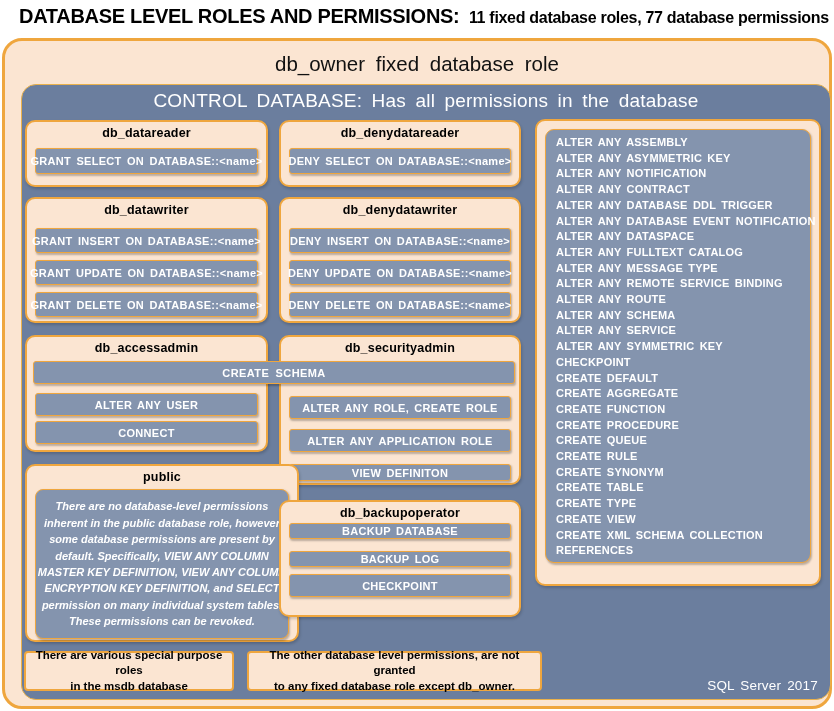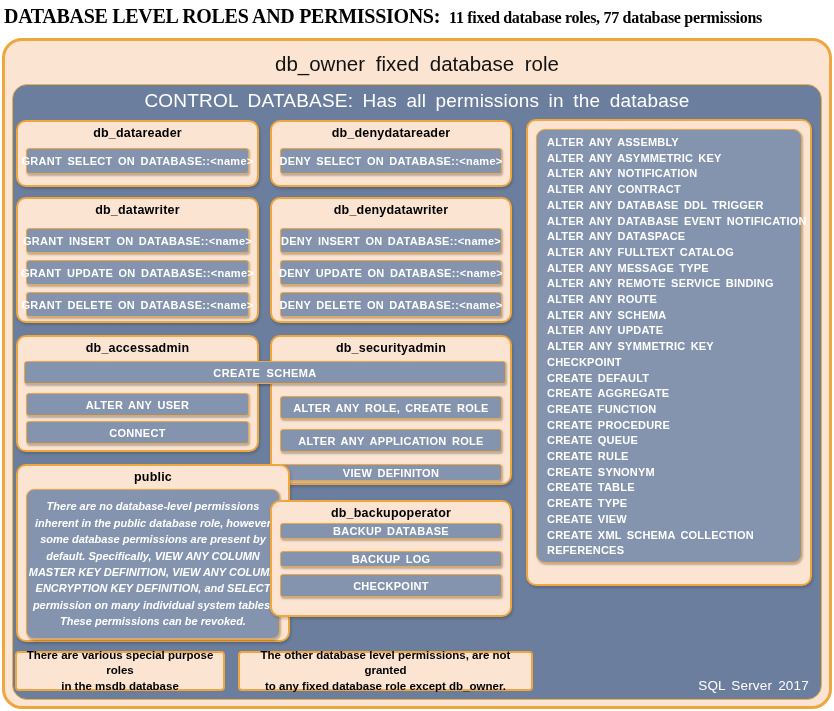--- a/index.html
+++ b/index.html
@@ -7,29 +7,29 @@
     --gold:#efa63e;
     --panel:#6b7e9e;
     --bar:#8494ae;
     --ink:#000000;
     --white:#ffffff;
   }
   *{margin:0;padding:0;box-sizing:border-box;}
   html,body{width:834px;height:711px;background:#fff;font-family:"Liberation Sans",sans-serif;}
   .page{position:relative;width:834px;height:711px;background:#fff;overflow:hidden;}
 
-  .page-title{position:absolute;left:4px;top:5px;white-space:nowrap;color:var(--ink);font-family:Liberation Serif, serif;}
+  .page-title{position:absolute;left:19px;top:5px;white-space:nowrap;color:var(--ink);}
   .t-main{font-size:20px;font-weight:700;letter-spacing:-0.3px;}
   .t-sub{font-size:16px;font-weight:700;letter-spacing:-0.3px;margin-left:5px;}
 
   .owner-box{position:absolute;left:2px;top:38px;width:830px;height:671px;
     background:var(--cream);border:3px solid var(--gold);border-radius:20px;}
   .owner-title{text-align:center;margin-top:11px;font-size:20.5px;color:#111;word-spacing:5px;}
 
-  .panel{position:absolute;left:7px;top:43px;width:810px;height:616px;
+  .panel{position:absolute;left:16px;top:43px;width:810px;height:616px;
     background:var(--panel);border:1px solid #e9b14c;border-radius:15px;}
   .control-header{position:absolute;top:5px;left:0;width:100%;text-align:center;
     color:var(--white);font-size:19px;word-spacing:4px;letter-spacing:0.2px;}
 
   .role-box{position:absolute;background:var(--cream);border:2px solid var(--gold);
     border-radius:10px;padding:4px 8px 0;box-shadow:1px 2px 3px rgba(0,0,0,0.18);z-index:1;}
   .role-title{font-size:12.5px;font-weight:700;color:var(--ink);text-align:center;
     letter-spacing:0.2px;line-height:15px;}
   .perm-bar{background:var(--bar);border:1.5px solid var(--gold);border-radius:3px;
     color:var(--white);font-weight:700;font-size:11px;letter-spacing:0.3px;word-spacing:2px;
@@ -186,21 +186,21 @@
             <div class="perm-line">ALTER ANY NOTIFICATION</div>
             <div class="perm-line">ALTER ANY CONTRACT</div>
             <div class="perm-line">ALTER ANY DATABASE DDL TRIGGER</div>
             <div class="perm-line">ALTER ANY DATABASE EVENT NOTIFICATION</div>
             <div class="perm-line">ALTER ANY DATASPACE</div>
             <div class="perm-line">ALTER ANY FULLTEXT CATALOG</div>
             <div class="perm-line">ALTER ANY MESSAGE TYPE</div>
             <div class="perm-line">ALTER ANY REMOTE SERVICE BINDING</div>
             <div class="perm-line">ALTER ANY ROUTE</div>
             <div class="perm-line">ALTER ANY SCHEMA</div>
-            <div class="perm-line">ALTER ANY UPDATE</div>
+            <div class="perm-line">ALTER ANY SERVICE</div>
             <div class="perm-line">ALTER ANY SYMMETRIC KEY</div>
             <div class="perm-line">CHECKPOINT</div>
             <div class="perm-line">CREATE DEFAULT</div>
             <div class="perm-line">CREATE AGGREGATE</div>
             <div class="perm-line">CREATE FUNCTION</div>
             <div class="perm-line">CREATE PROCEDURE</div>
             <div class="perm-line">CREATE QUEUE</div>
             <div class="perm-line">CREATE RULE</div>
             <div class="perm-line">CREATE SYNONYM</div>
             <div class="perm-line">CREATE TABLE</div>

